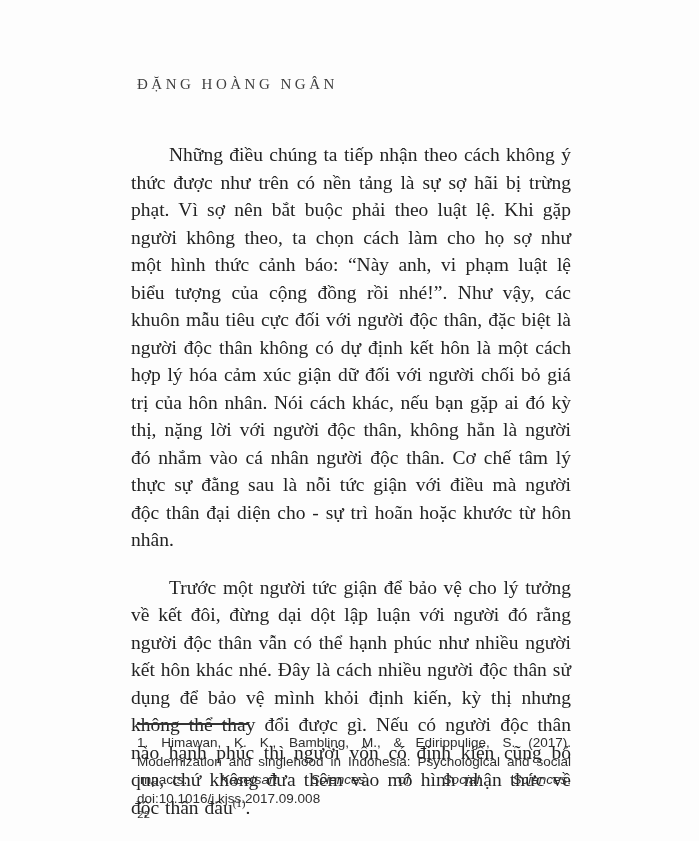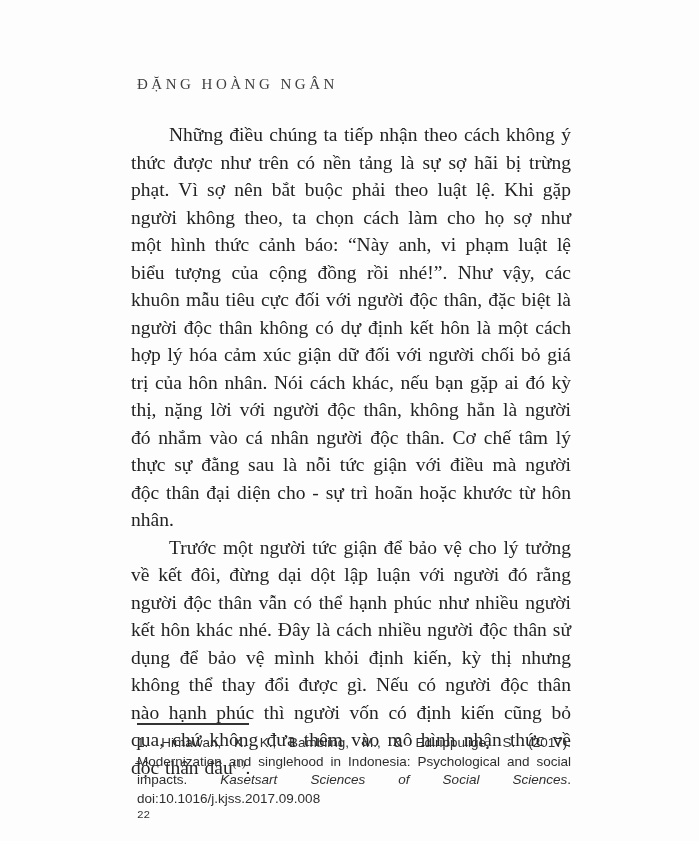--- a/index.html
+++ b/index.html
@@ -31,20 +31,21 @@
     top: 121px;
     width: 440px;
   }
   .body-text p {
     font-size: 19.5px;
     line-height: 27.5px;
     text-align: justify;
     text-indent: 38px;
     color: #232323;
     word-spacing: 1px;
+    margin-top: 20px;
   }
   .body-text p sup {
     font-size: 11px;
     line-height: 0;
     vertical-align: 7px;
     letter-spacing: 0;
   }
   .footnote-block {
     position: absolute;
     left: 137px;

